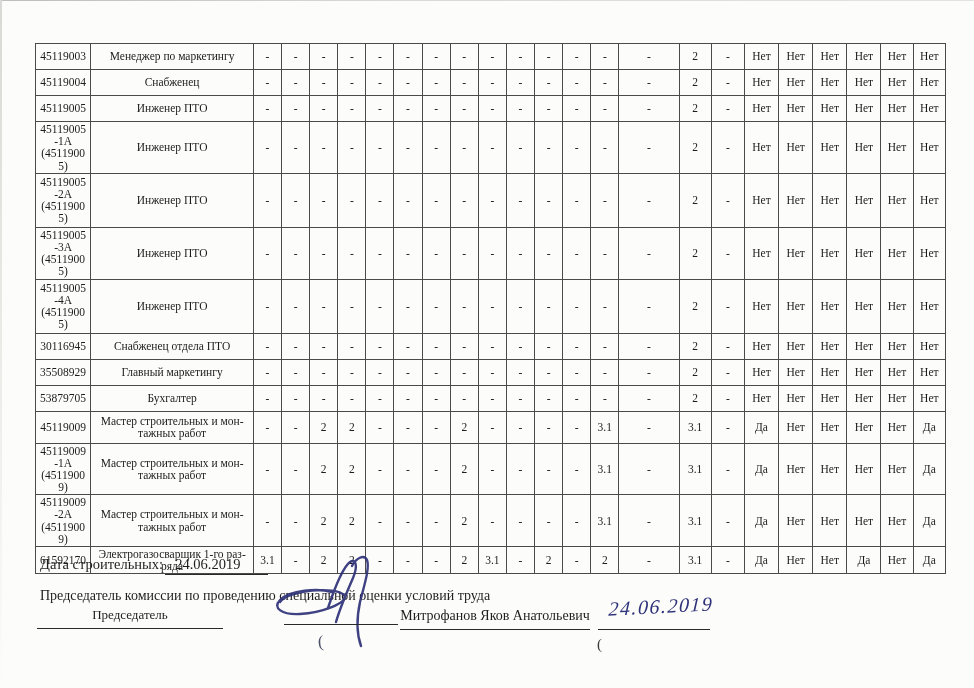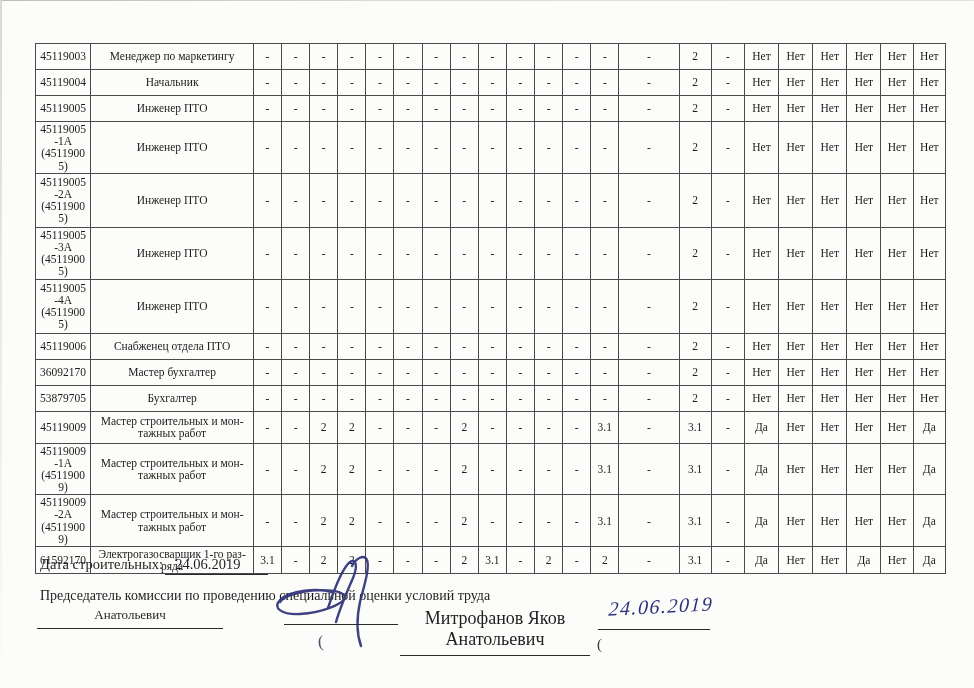--- a/index.html
+++ b/index.html
@@ -46,21 +46,21 @@
     text-align:center;font-size:13px;
     border-bottom:1.2px solid #2a2a2a;padding-bottom:5px;
   }
   .sig-underline{
     position:absolute;left:284px;top:624px;width:114px;
     border-top:1.2px solid #2a2a2a;
   }
   .signature-svg{position:absolute;left:258px;top:550px;}
   .name-block{
     position:absolute;left:400px;top:608px;width:190px;
-    text-align:center;font-size:18px;
+    text-align:center;font-size:14px;
     border-bottom:1.2px solid #2a2a2a;padding-bottom:5px;
   }
   .hw-date{
     position:absolute;left:606px;top:595px;width:110px;
     font-size:20px;font-style:italic;letter-spacing:1.5px;
     transform:rotate(-3deg) skewX(-6deg);
     text-align:center;
   }
   .hw-underline{
     position:absolute;left:598px;top:629px;width:112px;
@@ -125,21 +125,21 @@
         <td style="color: rgb(28, 28, 28);">-</td>
         <td style="color: rgb(28, 28, 28);">Нет</td>
         <td style="color: rgb(28, 28, 28);">Нет</td>
         <td style="color: rgb(28, 28, 28);">Нет</td>
         <td style="color: rgb(28, 28, 28);">Нет</td>
         <td style="color: rgb(28, 28, 28);">Нет</td>
         <td style="color: rgb(28, 28, 28);">Нет</td>
       </tr>
       <tr>
         <td class="code">45119004</td>
-        <td class="title">Начальник</td>
+        <td class="title">Снабженец</td>
         <td style="color: rgb(28, 28, 28);">-</td>
         <td style="color: rgb(28, 28, 28);">-</td>
         <td style="color: rgb(28, 28, 28);">-</td>
         <td style="color: rgb(28, 28, 28);">-</td>
         <td style="color: rgb(28, 28, 28);">-</td>
         <td style="color: rgb(28, 28, 28);">-</td>
         <td style="color: rgb(28, 28, 28);">-</td>
         <td style="color: rgb(28, 28, 28);">-</td>
         <td style="color: rgb(28, 28, 28);">-</td>
         <td style="color: rgb(28, 28, 28);">-</td>
@@ -292,21 +292,21 @@
         <td style="color: rgb(28, 28, 28);">2</td>
         <td style="color: rgb(28, 28, 28);">-</td>
         <td style="color: rgb(28, 28, 28);">Нет</td>
         <td style="color: rgb(28, 28, 28);">Нет</td>
         <td style="color: rgb(28, 28, 28);">Нет</td>
         <td style="color: rgb(28, 28, 28);">Нет</td>
         <td style="color: rgb(28, 28, 28);">Нет</td>
         <td style="color: rgb(28, 28, 28);">Нет</td>
       </tr>
       <tr>
-        <td class="code">45119006</td>
+        <td class="code">30116945</td>
         <td class="title">Снабженец отдела ПТО</td>
         <td style="color: rgb(28, 28, 28);">-</td>
         <td style="color: rgb(28, 28, 28);">-</td>
         <td style="color: rgb(28, 28, 28);">-</td>
         <td style="color: rgb(28, 28, 28);">-</td>
         <td style="color: rgb(28, 28, 28);">-</td>
         <td style="color: rgb(28, 28, 28);">-</td>
         <td style="color: rgb(28, 28, 28);">-</td>
         <td style="color: rgb(28, 28, 28);">-</td>
         <td style="color: rgb(28, 28, 28);">-</td>
@@ -318,22 +318,22 @@
         <td style="color: rgb(28, 28, 28);">2</td>
         <td style="color: rgb(28, 28, 28);">-</td>
         <td style="color: rgb(28, 28, 28);">Нет</td>
         <td style="color: rgb(28, 28, 28);">Нет</td>
         <td style="color: rgb(28, 28, 28);">Нет</td>
         <td style="color: rgb(28, 28, 28);">Нет</td>
         <td style="color: rgb(28, 28, 28);">Нет</td>
         <td style="color: rgb(28, 28, 28);">Нет</td>
       </tr>
       <tr>
-        <td class="code">36092170</td>
-        <td class="title">Мастер бухгалтер</td>
+        <td class="code">35508929</td>
+        <td class="title">Главный маркетингу</td>
         <td style="color: rgb(28, 28, 28);">-</td>
         <td style="color: rgb(28, 28, 28);">-</td>
         <td style="color: rgb(28, 28, 28);">-</td>
         <td style="color: rgb(28, 28, 28);">-</td>
         <td style="color: rgb(28, 28, 28);">-</td>
         <td style="color: rgb(28, 28, 28);">-</td>
         <td style="color: rgb(28, 28, 28);">-</td>
         <td style="color: rgb(28, 28, 28);">-</td>
         <td style="color: rgb(28, 28, 28);">-</td>
         <td style="color: rgb(28, 28, 28);">-</td>
@@ -492,21 +492,21 @@
       </tr>
     </tbody>
 </table>
 
 <div class="date-line">
   <span>Дата строительных:</span><span class="uline">24.06.2019</span>
 </div>
 
 <div class="chairman-line">Председатель комиссии по проведению специальной оценки условий труда</div>
 
-<div class="position-block">Анатольевич</div>
+<div class="position-block">Председатель</div>
 
 <svg class="signature-svg" width="150" height="100" viewBox="0 0 150 100">
   <g fill="none" stroke="#2e3278" stroke-width="2.4" stroke-linecap="round" opacity="0.92">
     <path d="M22,52 C30,40 78,36 86,45 C92,53 62,63 42,64 C24,65 14,58 22,50 C32,40 60,38 74,42"></path>
     <path d="M70,58 C76,40 84,18 92,12 C98,8 100,16 95,28 C88,44 82,58 78,72"></path>
     <path d="M94,16 C98,8 106,4 109,10 C112,18 106,36 102,52 C99,66 98,82 103,96"></path>
   </g>
 </svg>
 <div class="sig-underline"></div>
 

